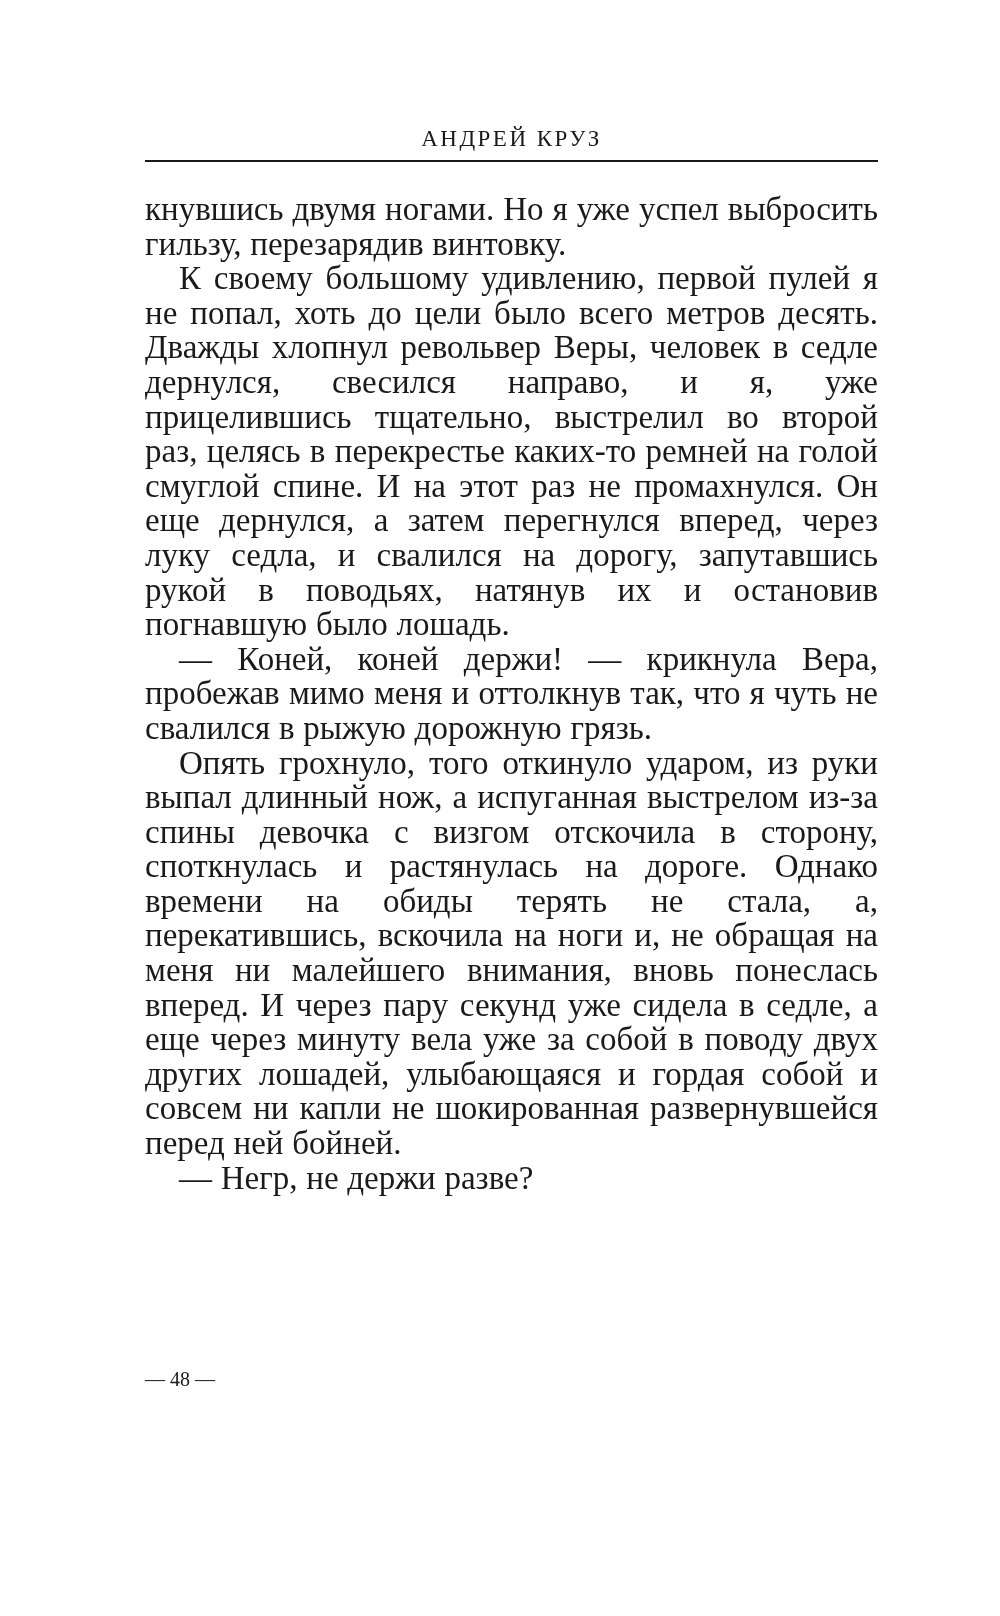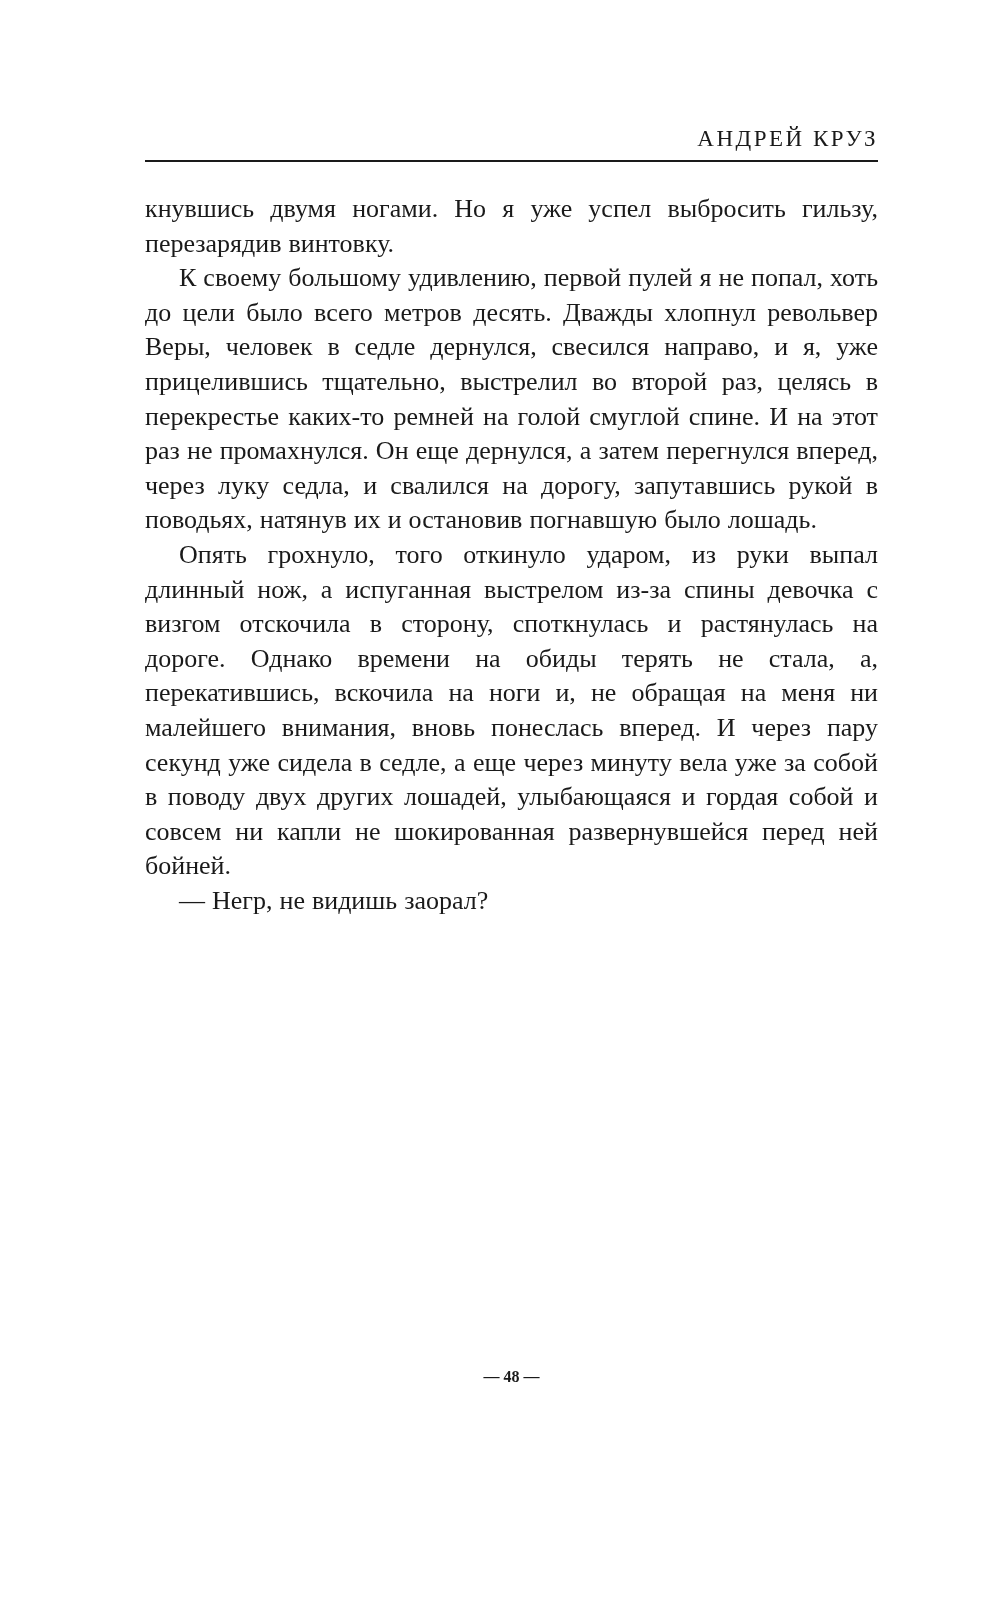--- a/index.html
+++ b/index.html
@@ -15,71 +15,70 @@
     background: #ffffff;
     color: #1a1a1a;
     font-family: "Liberation Serif", "DejaVu Serif", serif;
     overflow: hidden;
   }
   .running-head {
     position: absolute;
     top: 126px;
     left: 145px;
     width: 733px;
-    text-align: right;
+    text-align: center;
     font-size: 23px;
     letter-spacing: 2.5px;
     color: #1a1a1a;
   }
   .head-rule {
     position: absolute;
     top: 160px;
     left: 145px;
     width: 733px;
     height: 2px;
     background: #1a1a1a;
     border: none;
     margin: 0;
   }
   .page-body {
     position: absolute;
     top: 192px;
     left: 145px;
     width: 733px;
-    font-size: 26px;
+    font-size: 33px;
     line-height: 34.6px;
     text-align: justify;
     hyphens: auto;
     -webkit-hyphens: auto;
     word-spacing: 0.5px;
   }
   .page-body p.para {
     margin: 0;
     text-indent: 34px;
   }
   .page-body p.para.no-indent {
     text-indent: 0;
   }
   .page-footer {
     position: absolute;
     top: 1368px;
     left: 145px;
     width: 733px;
-    text-align: center;
-    font-size: 16px;
+    font-size: 20px;
     color: #1a1a1a;
-    font-weight: bold;
   }
 </style>
 </head>
 <body>
 
 <div class="book-page">
   <div class="running-head">АНДРЕЙ КРУЗ</div>
   <hr class="head-rule">
   <div class="page-body">
       <p class="para no-indent" lang="ru">кнувшись двумя ногами. Но я уже успел выбросить гильзу, перезарядив винтовку.</p>
       <p class="para" lang="ru">К своему большому удивлению, первой пулей я не попал, хоть до цели было всего метров десять. Дважды хлопнул револьвер Веры, человек в седле дернулся, свесился направо, и я, уже прицелившись тщательно, выстрелил во второй раз, целясь в перекрестье каких-то ремней на голой смуглой спине. И на этот раз не промахнулся. Он еще дернулся, а затем перегнулся вперед, через луку седла, и свалился на дорогу, запутавшись рукой в поводьях, натянув их и остановив погнавшую было лошадь.</p>
+      <p class="para" lang="ru">— Коней, коней держи! — крикнула Вера, пробежав мимо меня и оттолкнув так, что я чуть не свалился в рыжую дорожную грязь.</p>
       <p class="para" lang="ru">Опять грохнуло, того откинуло ударом, из руки выпал длинный нож, а испуганная выстрелом из-за спины девочка с визгом отскочила в сторону, споткнулась и растянулась на дороге. Однако времени на обиды терять не стала, а, перекатившись, вскочила на ноги и, не обращая на меня ни малейшего внимания, вновь понеслась вперед. И через пару секунд уже сидела в седле, а еще через минуту вела уже за собой в поводу двух других лошадей, улыбающаяся и гордая собой и совсем ни капли не шокированная развернувшейся перед ней бойней.</p>
-      <p class="para" lang="ru">— Негр, не видишь заорал?</p>
+      <p class="para" lang="ru">— Негр, не держи разве?</p>
     </div>
   <div class="page-footer">— 48 —</div>
 </div>
 
 </body></html>

